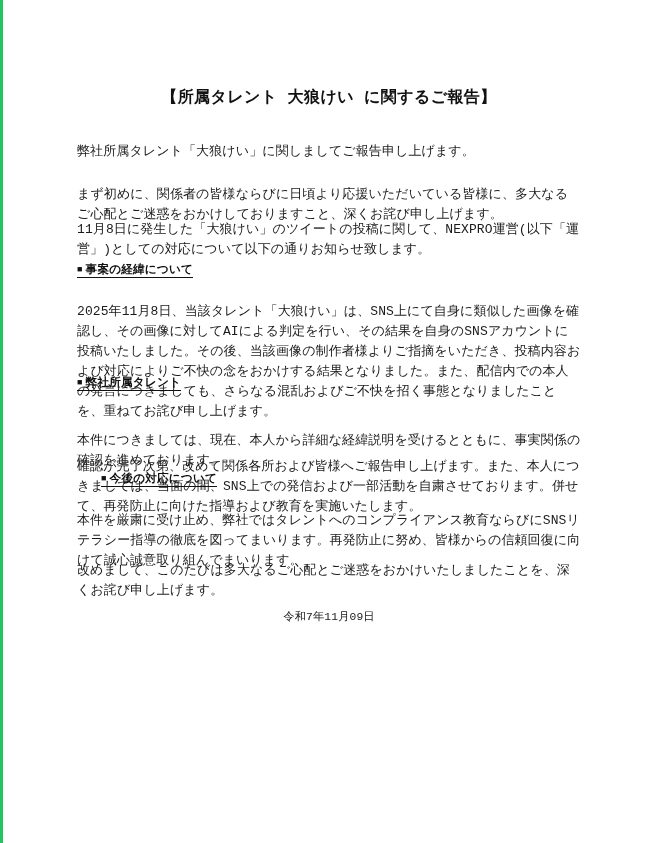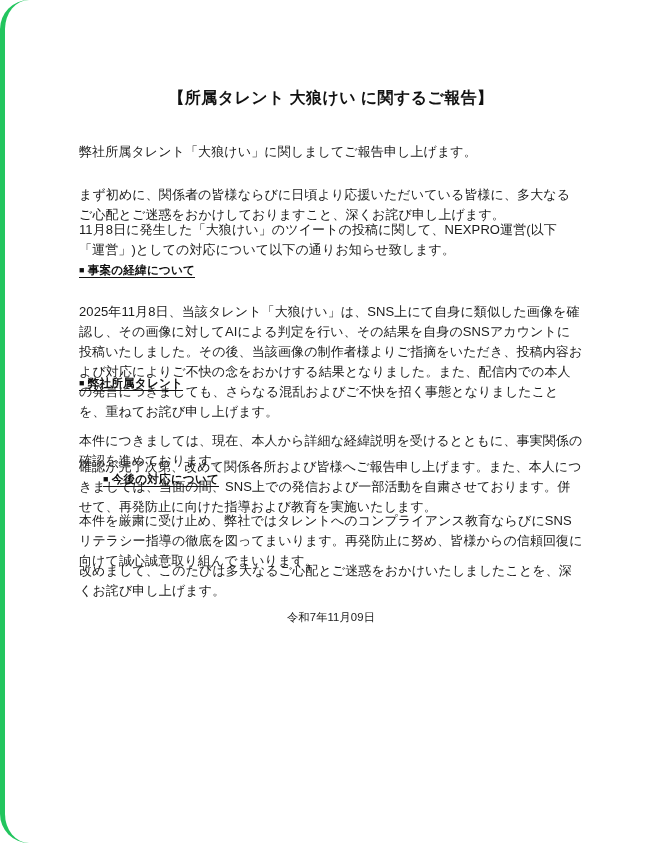--- a/index.html
+++ b/index.html
@@ -6,26 +6,25 @@
   html, body {
     margin: 0;
     padding: 0;
     background: #ffffff;
   }
   .page {
     position: relative;
     width: 650px;
     height: 843px;
     background: #ffffff;
-    border-left: 5px solid #22c55e;
+    border-left: 3px solid #22c55e;
     box-sizing: border-box;
     overflow: hidden;
-    font-family: Liberation Sans, sans-serif;
+    font-family: Liberation Mono, monospace;
     color: #1a1a1a;
-    border-radius: 29px;
     -webkit-font-smoothing: antialiased;
   }
   .doc-body {
     position: absolute;
     left: 74px;
     top: 0;
     width: 504px;
   }
   .doc-title {
     margin: 0;

